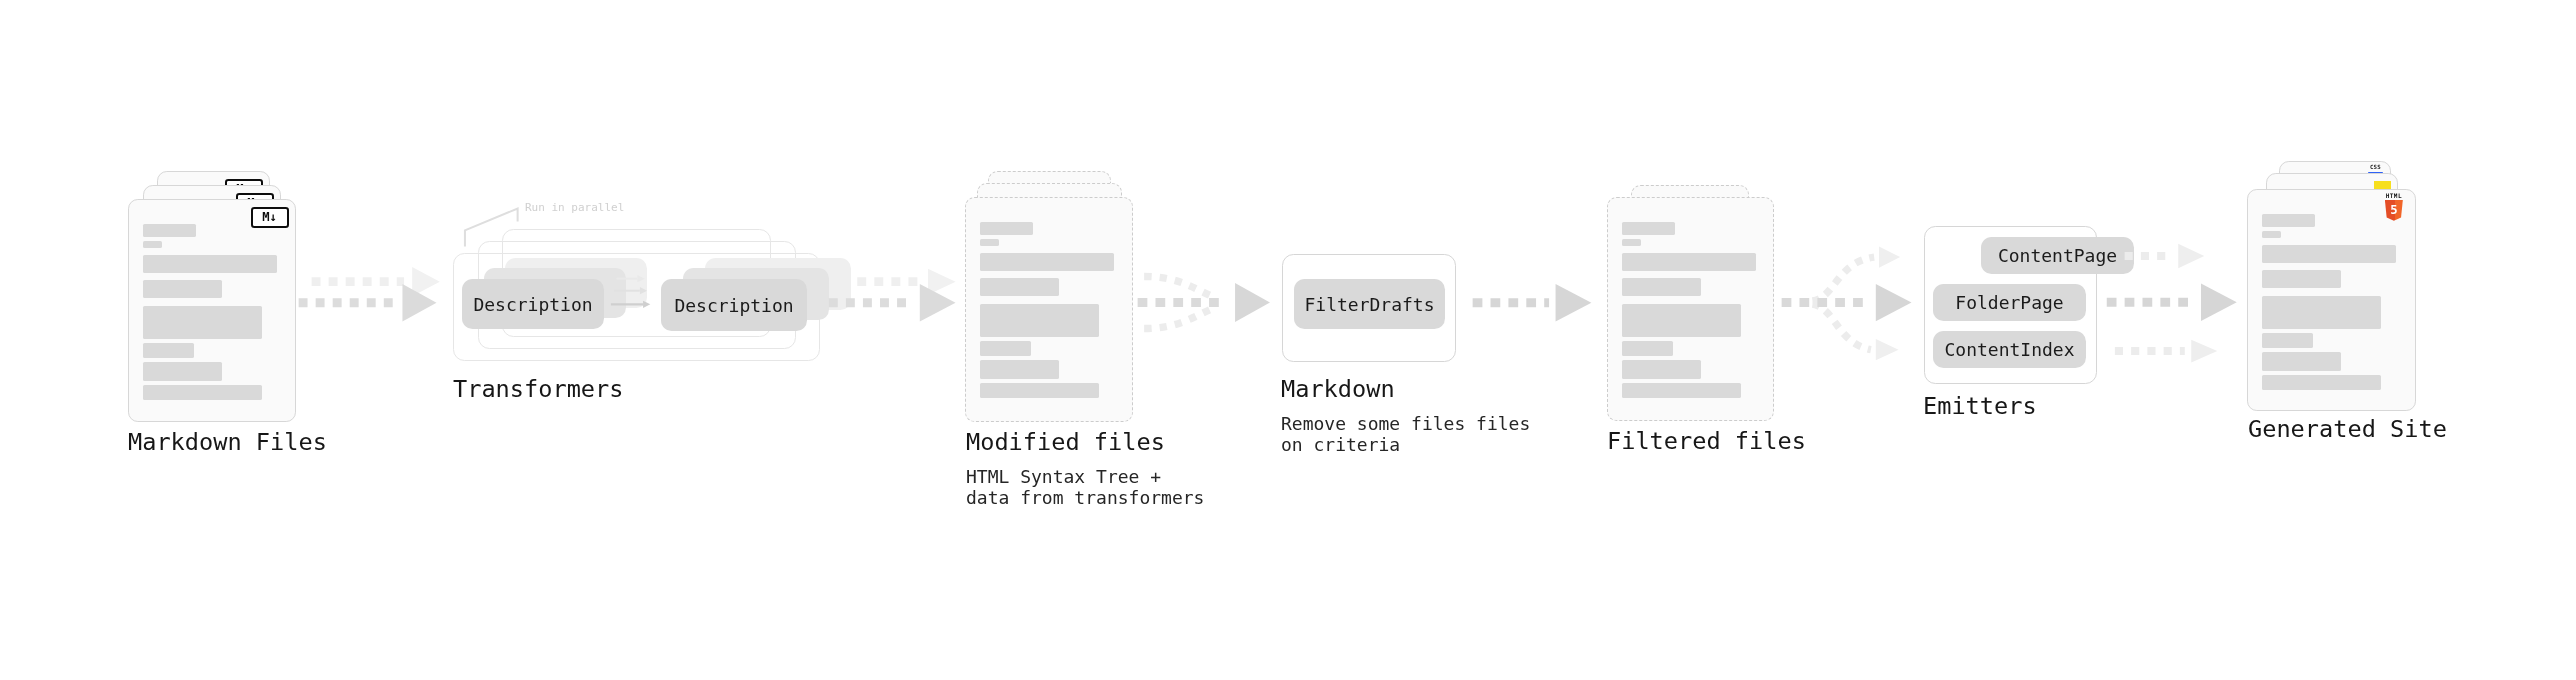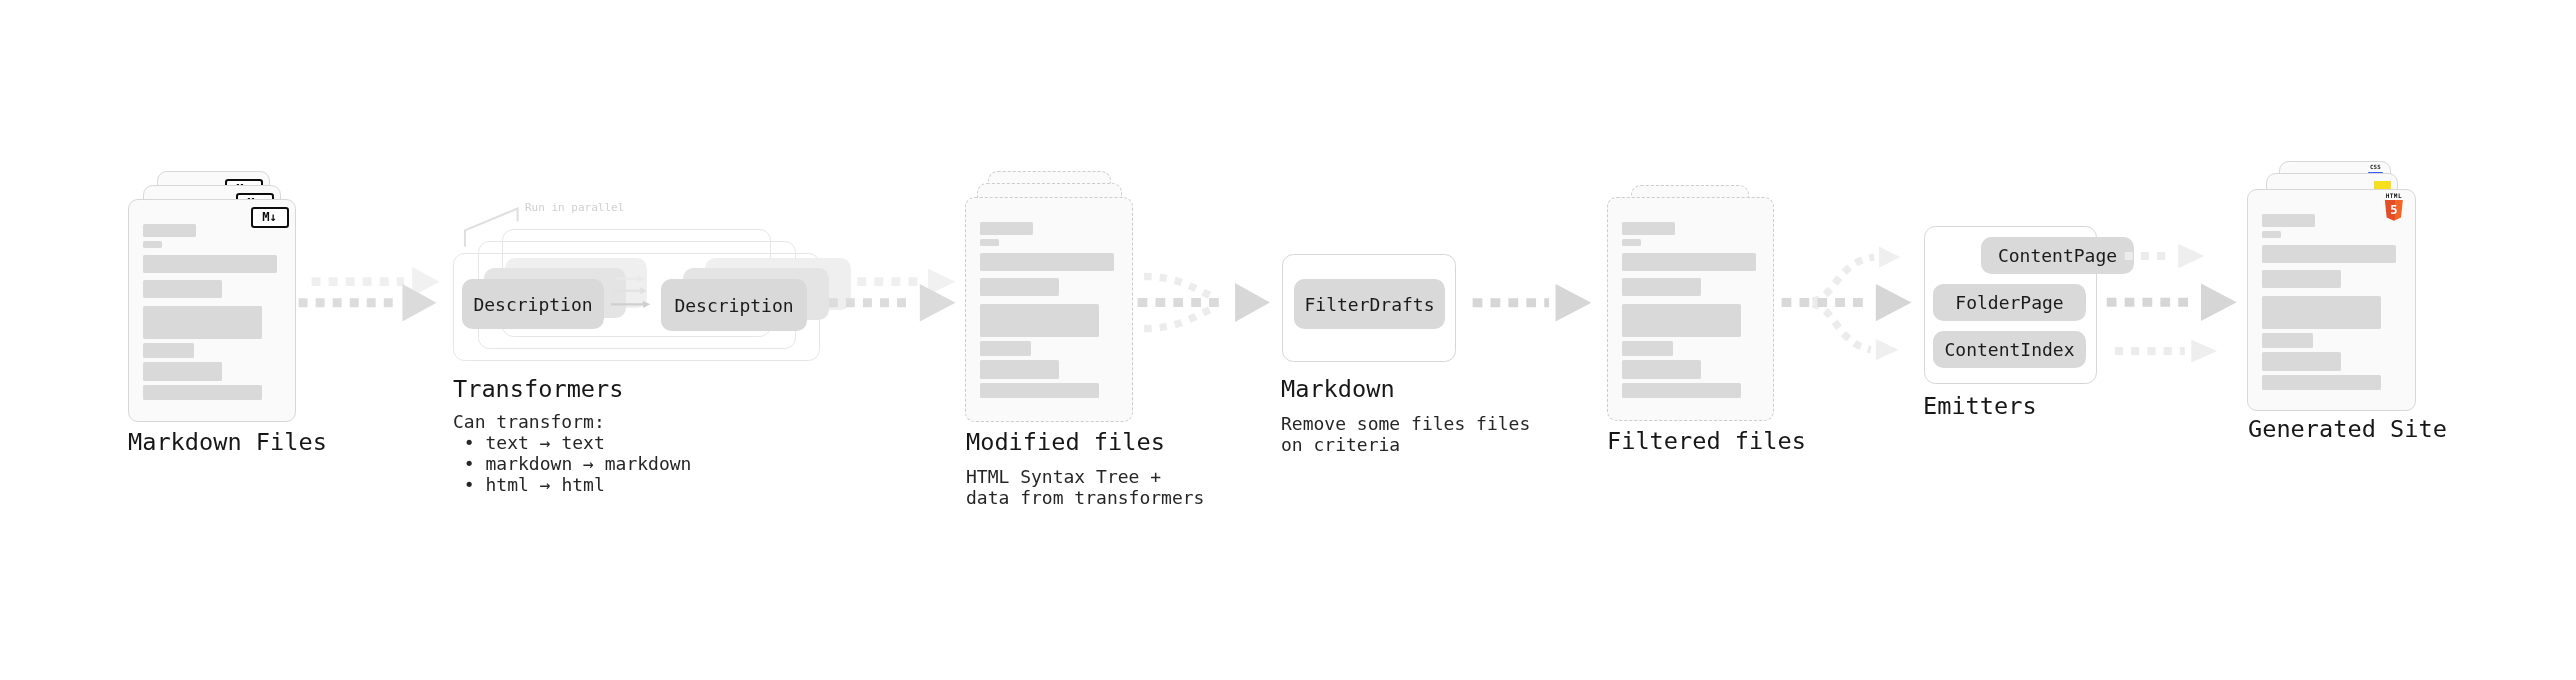--- a/index.html
+++ b/index.html
@@ -118,24 +118,20 @@
       <line x1="7" y1="22" x2="39" y2="22" stroke="#e1e1e1" stroke-width="2.5"></line>
         <polygon points="39,17.5 48,22 39,26.5" fill="#e1e1e1"></polygon>
       <line x1="3" y1="39" x2="43" y2="39" stroke="#cfcfcf" stroke-width="2.5"></line>
         <polygon points="43,34.5 52,39 43,43.5" fill="#cfcfcf"></polygon>
     </svg>
 
     <div class="pill" style="left:462px;top:279px;width:142px;height:50px;">Description</div>
     <div class="pill" style="left:661px;top:279px;width:146px;height:52px;">Description</div>
   </div>
   <div class="stage-title" style="left:453px;top:375px;">Transformers</div>
-  <div class="stage-desc" style="left:453px;top:411px;">Can transform:
- • text → text
- • markdown → markdown
- • html → html</div>
 
   <svg style="left:827px;top:267px;" width="132" height="65" viewBox="0 0 162 80">
     <g transform="translate(12,-26)">
       <line x1="4" y1="44" x2="104" y2="44" stroke="#efefef" stroke-width="11" stroke-dasharray="11 10"></line>
       <polygon points="112,28 146,44 112,60" fill="#f1f1f1"></polygon>
     </g>
     <line x1="2" y1="44" x2="106" y2="44" stroke="#dcdcdc" stroke-width="11" stroke-dasharray="11 10"></line>
     <polygon points="114,21 158,44 114,67" fill="#dbdbdb"></polygon>
   </svg>
 

